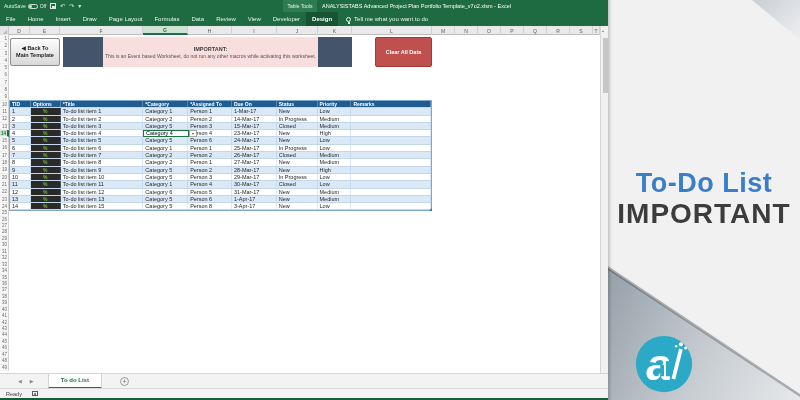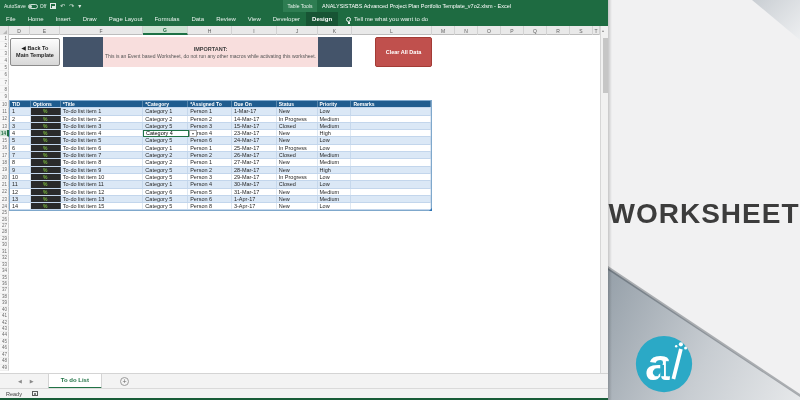--- a/index.html
+++ b/index.html
@@ -446,21 +446,22 @@
       <span class="macro-ico"></span>
     </div>
     <div class="greenline"></div>
   </div>
 
   <div class="panel">
     <div class="fold-corner"></div>
     <div class="silver"></div>
     <div class="silver-edge"></div>
     <div class="panel-shadow"></div>
-    <div class="panel-sub">WORKSHEET</div>
+    <div class="panel-title">To-Do List</div>
+    <div class="panel-sub">IMPORTANT</div>
     <svg class="logo" viewBox="0 0 64 64">
       <circle cx="32" cy="32" r="30" fill="#2BA9C6"></circle>
       <text x="13" y="49" font-family="Liberation Sans, sans-serif" font-size="48" font-weight="bold" font-style="italic" fill="#FFFFFF">a</text>
       <rect x="22" y="37" width="4" height="8" fill="#2BA9C6"></rect>
       <rect x="28" y="33" width="4" height="12" fill="#2BA9C6"></rect>
       <rect x="34" y="29" width="4" height="16" fill="#2BA9C6"></rect>
       <line x1="42" y1="48" x2="50" y2="16" stroke="#FFFFFF" stroke-width="4"></line>
       <circle cx="50" cy="11" r="2.2" fill="#FFFFFF"></circle>
       <circle cx="55" cy="15" r="1.6" fill="#FFFFFF"></circle>
       <circle cx="45" cy="13" r="1.3" fill="#FFFFFF"></circle>

